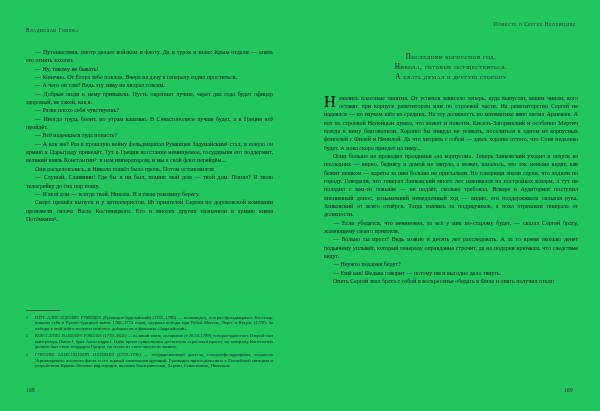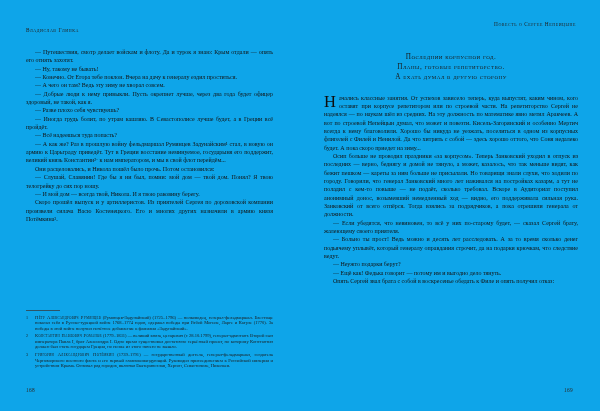--- a/index.html
+++ b/index.html
@@ -12,21 +12,21 @@
     height: 411px;
     overflow: hidden;
     font-family: "Liberation Serif", "DejaVu Serif", serif;
     color: #111111;
   }
 
   .spread {
     position: relative;
     width: 600px;
     height: 411px;
-    background: #0ea5e9;
+    background: #22c55e;
     display: flex;
   }
 
   .page {
     position: relative;
     width: 300px;
     height: 411px;
     box-sizing: border-box;
   }
 
@@ -188,21 +188,21 @@
 
     <div class="folio folio-left">168</div>
   </div>
 
   <div class="page page-right">
 
     <div class="running-head running-head-right">Повесть о Сергее Непейцыне</div>
 
     <div class="chapter-title">
       <div>Последний корпусной год.</div>
-      <div>Планы, готовые репетиторство.</div>
+      <div>Никола, готовые осуществиться.</div>
       <div>А ехать думал в другую сторону</div>
     </div>
 
     <div class="body-col">
       <p class="dropcap-para"><span class="dropcap">Н</span><span>ачались классные занятия. От успехов зависело теперь, куда выпустят, каким чином, кого оставят при корпусе репетитором или по строевой части. На репетиторство Сергей не надеялся — по наукам шёл из средних. На эту должность по математике явно метил Аракчеев. А вот по строевой Непейцын думал, что может и повезти. Кисель-Загорянский и особенно Мертич всегда к нему благоволили. Хорошо бы никуда не уезжать, поселиться в одном из корпусных флигелей с Филей и Ненилой. Да что хитрить с собой — здесь хорошо оттого, что Соня недалеко будет. А пока скоро приедет на зиму...</span></p>
       <p>Осип больше не проводил праздники «за корпусом». Теперь Занковский уходил в отпуск из последних — верно, беднягу и домой не тянуло, а может, казалось, что так меньше видят, как бежит пешком — кареты за ним больше не присылали. Но товарищи знали слухи, что ходили по городу. Говорили, что генерал Занковский много лет наживался на постройках казарм, а тут не поладил с кем-то повыше — не подаёт, сколько требовал. Вскоре в Аудиториат поступил анонимный донос, возымевший немедленный ход — видно, его поддерживала сильная рука. Занковский от всего отпёрся. Тогда взялись за подрядчиков, а пока отрешили генерала от должности.</p>
       <p>— Если убедятся, что невиновен, то всё у них по-старому будет, — сказал Сергей брату, жалеющему своего приятеля.</p>
       <p>— Больно ты прост! Ведь можно и десять лет расследовать. А за то время сколько денег подьячему уплывёт, который генералу оправдания строчит, да на подарки крючкам, что следствие ведут.</p>
       <p>— Неужто подарки берут?</p>
       <p>— Ещё как! Федька говорит — потому им и выгодно дело тянуть.</p>

